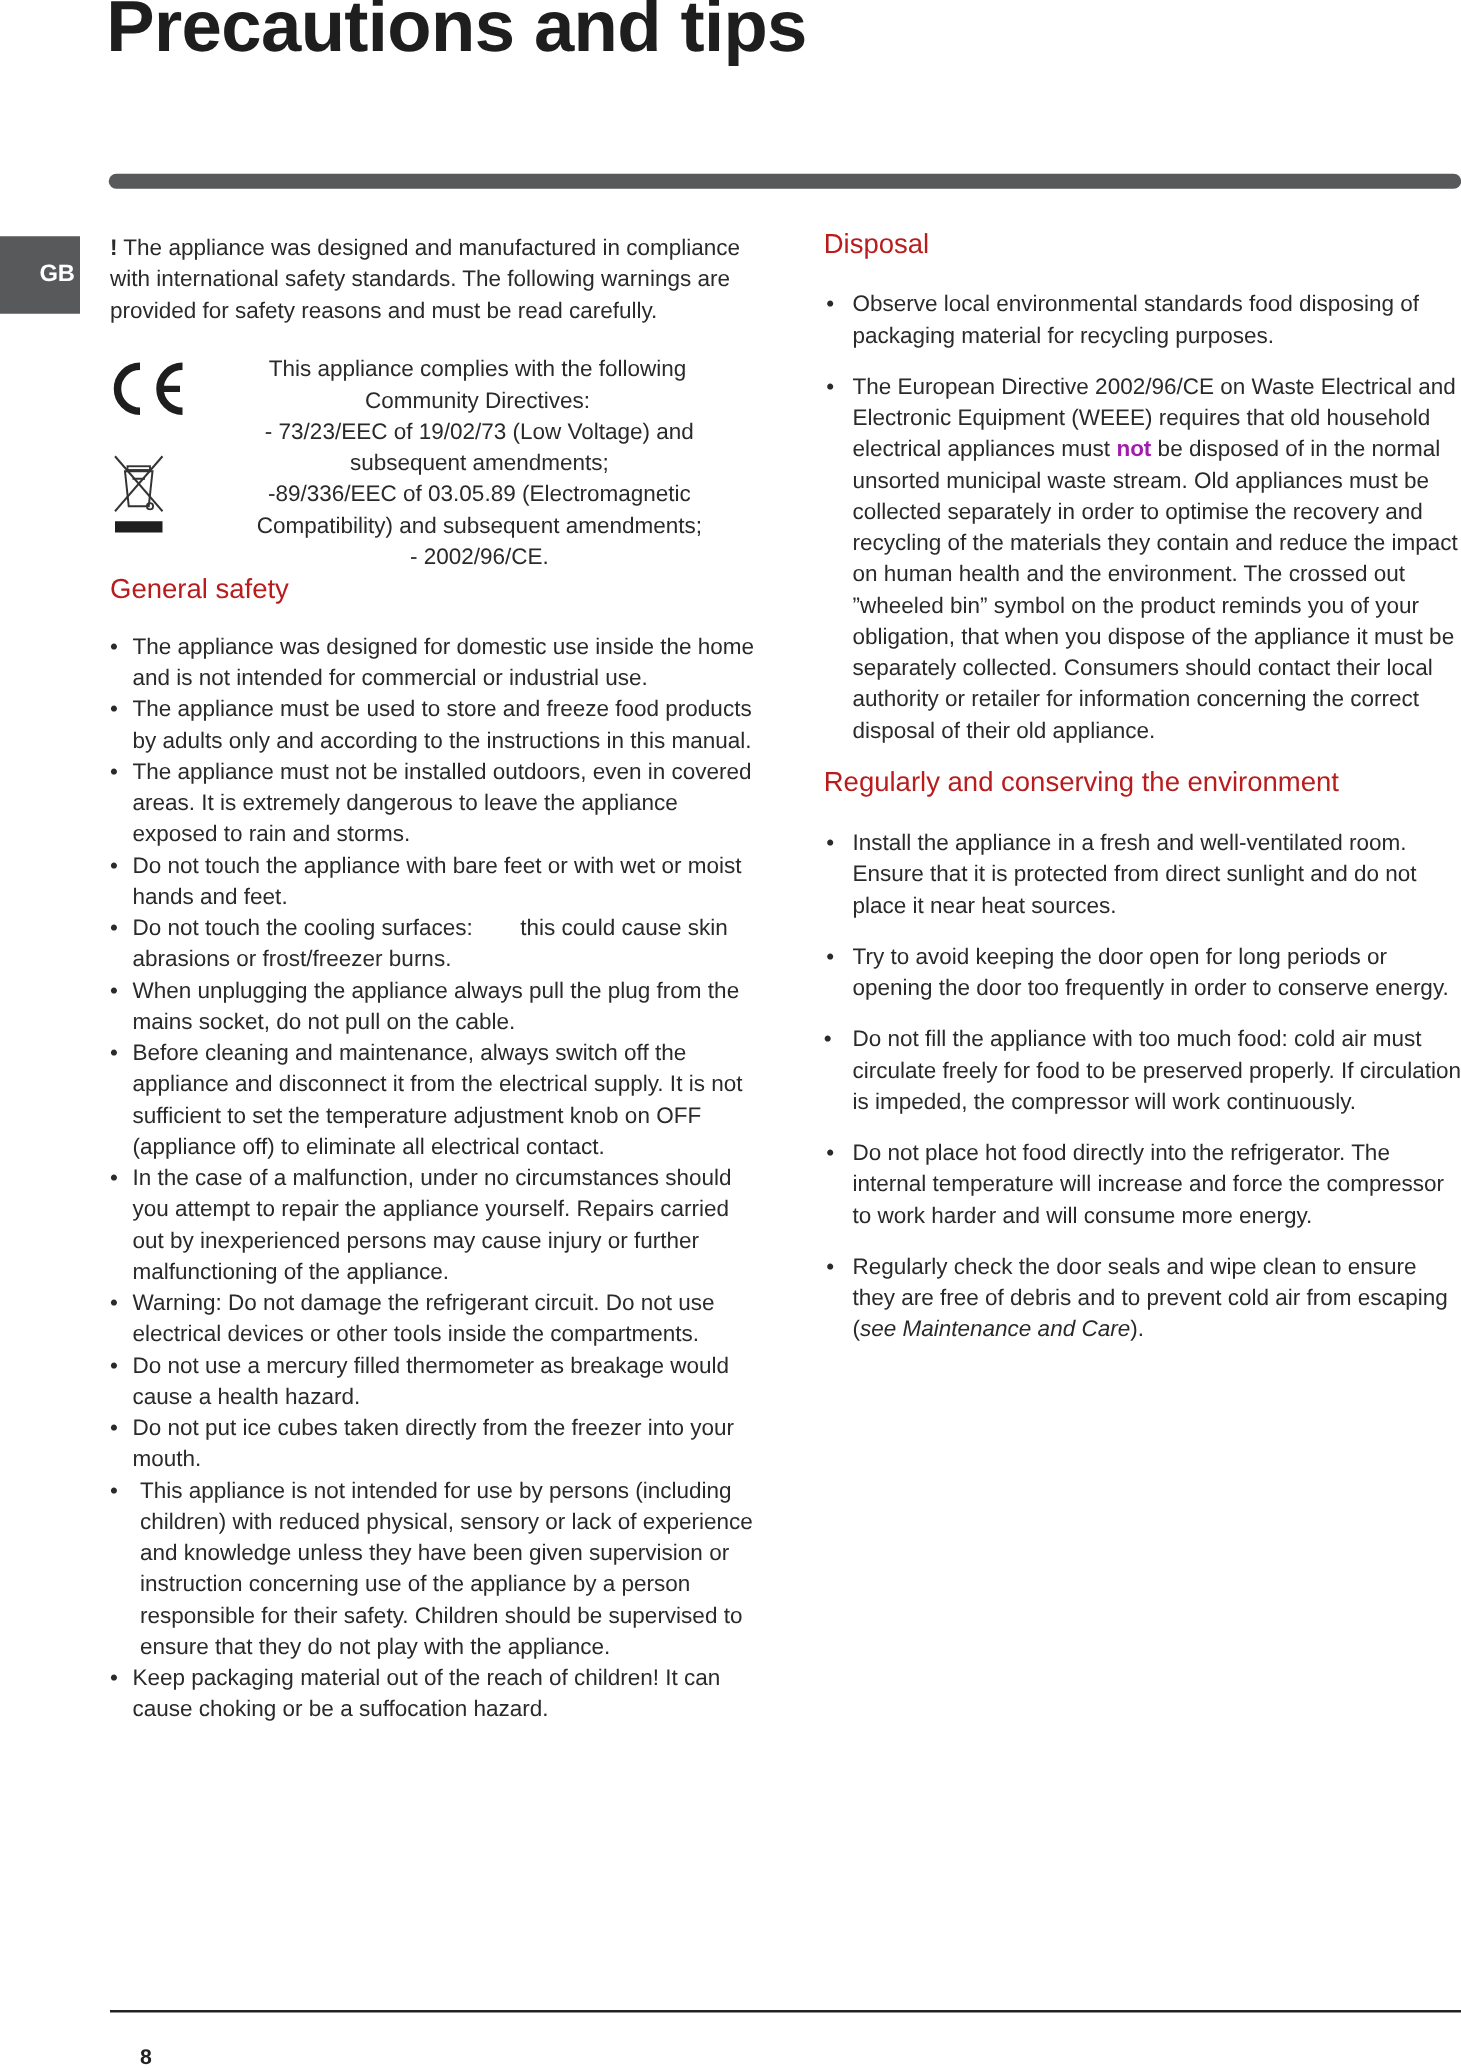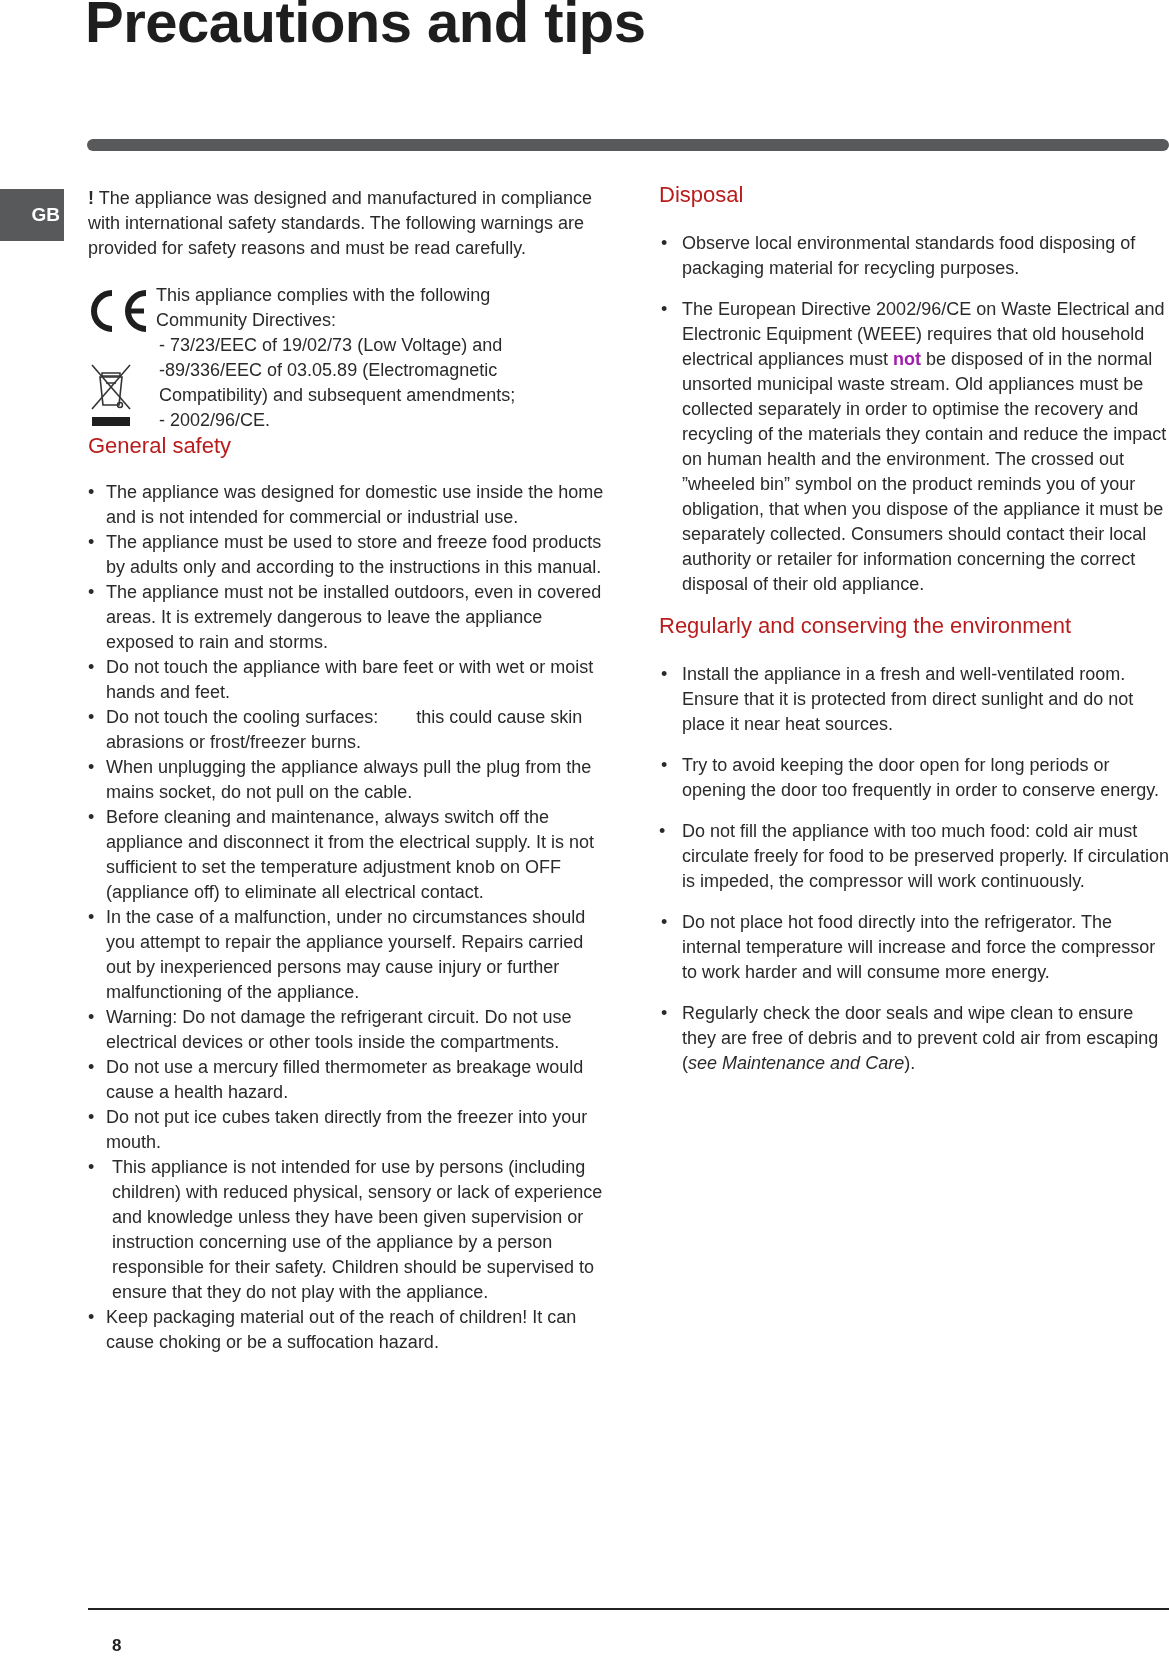--- a/index.html
+++ b/index.html
@@ -3,33 +3,33 @@
 <meta charset="utf-8">
 <style>
   html, body { margin:0; padding:0; background:#ffffff; }
   body { width:1169px; height:1656px; position:relative; overflow:hidden;
          font-family:"Liberation Sans", sans-serif; color:#2a2a2a; }
   .page-title { position:absolute; left:85px; top:-14px; margin:0;
                 font-family:"Liberation Sans", sans-serif; font-weight:bold;
                 font-size:58px; letter-spacing:-0.5px; color:#1e1e1e; line-height:72px; }
   .top-rule { position:absolute; left:87px; top:139px; width:1082px; height:12px;
               background:#58595b; border-radius:6px; }
-  .lang-tab { position:absolute; left:0; top:189px; width:64px; height:52px;
+  .lang-tab { position:absolute; left:0; top:189px; width:64px; height:62px;
               background:#58595b; color:#ffffff; font-weight:bold; font-size:19px;
               display:flex; align-items:center; justify-content:flex-end; padding-right:4px;
               box-sizing:border-box; }
   .col { position:absolute; font-size:18px; line-height:25px; color:#2a2a2a; }
   .col-left { left:88px; top:186px; width:520px; }
   .col-right { left:659px; top:182px; width:510px; }
   .intro { margin:0; }
   .intro .bang { font-weight:bold; }
   .directives { position:relative; margin-top:22px; padding-left:68px; }
   .directives .ce-icon { position:absolute; left:0; top:6px; width:64px; height:44px; }
   .directives .bin-icon { position:absolute; left:2px; top:80px; width:44px; height:66px; }
-  .directives .line { display:block; }
+  .directives .line { display:block;text-align:center; }
   .directives .indent { padding-left:3px; }
   h2.section { font-weight:normal; font-size:22px; color:#b91c1c; margin:0; line-height:25px; }
   .gs-heading { margin-top:48px; }
   ul.gs-list { list-style:none; margin:22px 0 0 0; padding:0; }
   ul.gs-list li { position:relative; padding-left:18px; }
   ul.gs-list li::before { content:"\2022"; position:absolute; left:0; top:0; }
   ul.gs-list li.extra-indent { padding-left:24px; }
   .gap-span { display:inline-block; width:38px; }
   ul.r-list { list-style:none; margin:24px 0 0 0; padding:0; }
   ul.r-list li { position:relative; padding-left:23px; margin-bottom:16px; }
@@ -65,20 +65,21 @@
       <path d="M10 14 L32 14 L29 42 L13 42 Z" fill="none" stroke="#333" stroke-width="1.6"></path>
       <line x1="16" y1="20" x2="26" y2="20" stroke="#333" stroke-width="1.5"></line>
       <circle cx="30" cy="42" r="2.5" fill="none" stroke="#333" stroke-width="1.5"></circle>
       <line x1="2" y1="2" x2="40" y2="46" stroke="#333" stroke-width="1.6"></line>
       <line x1="40" y1="2" x2="2" y2="46" stroke="#333" stroke-width="1.6"></line>
       <rect x="2" y="54" width="38" height="9" fill="#1e1e1e"></rect>
     </svg>
     <span class="line">This appliance complies with the following</span>
     <span class="line">Community Directives:</span>
     <span class="line indent">- 73/23/EEC of 19/02/73 (Low Voltage) and</span>
+    <span class="line indent">subsequent amendments;</span>
     <span class="line indent">-89/336/EEC of 03.05.89 (Electromagnetic</span>
     <span class="line indent">Compatibility) and subsequent amendments;</span>
     <span class="line indent">- 2002/96/CE.</span>
   </div>
 
   <h2 class="section gs-heading">General safety</h2>
   <ul class="gs-list">
     <li>The appliance was designed for domestic use inside the home and is not intended for commercial or industrial use.</li>
     <li>The appliance must be used to store and freeze food products by adults only and according to the instructions in this manual.</li>
     <li>The appliance must not be installed outdoors, even in covered areas. It is extremely dangerous to leave the appliance exposed to rain and storms.</li>

